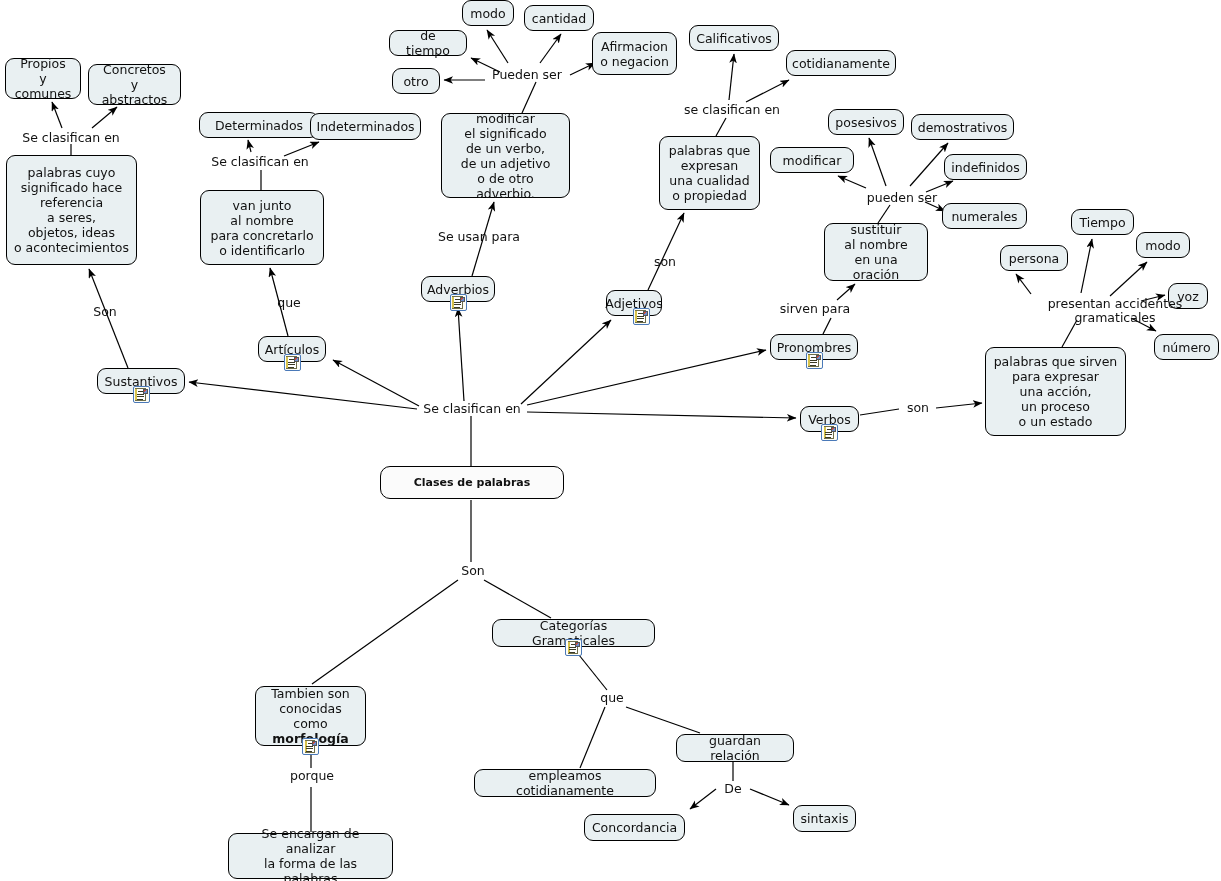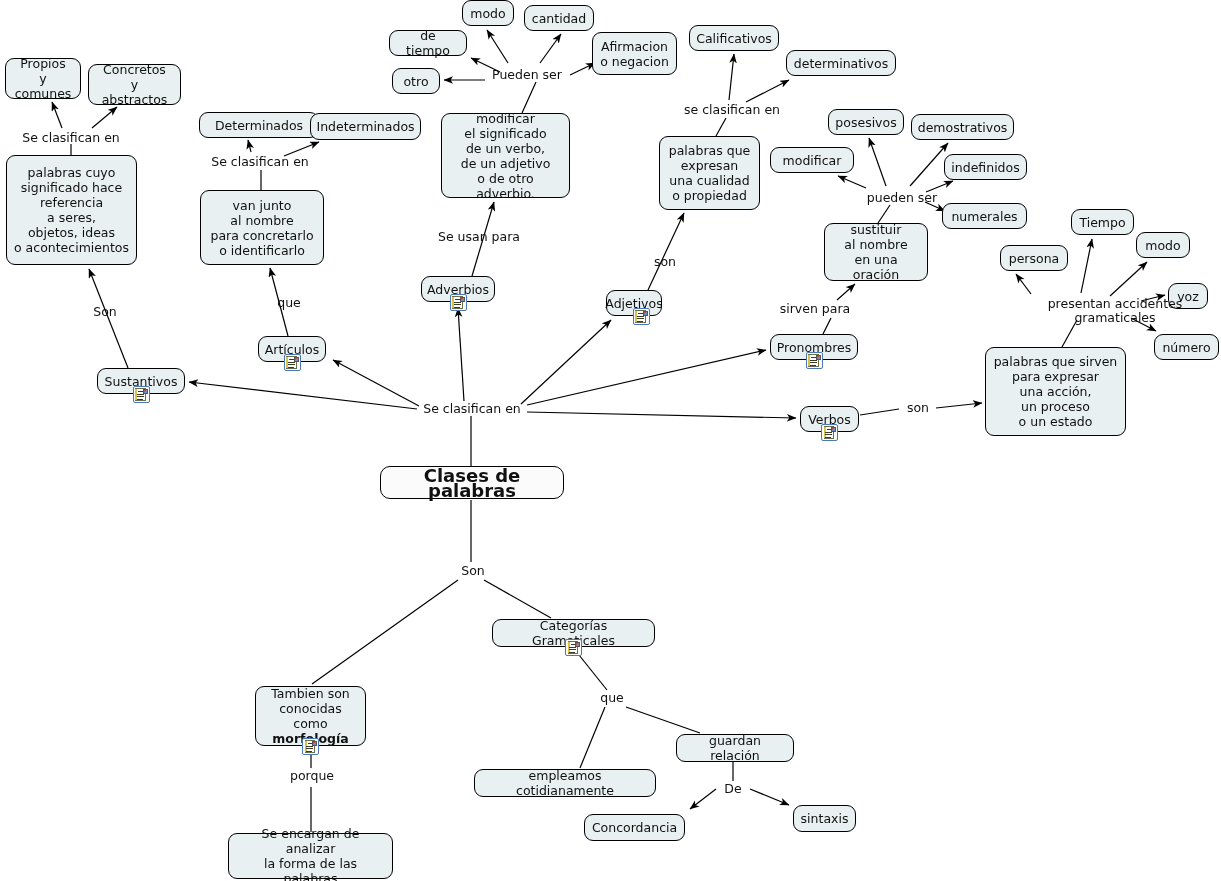--- a/index.html
+++ b/index.html
@@ -36,21 +36,21 @@
     display: flex;
     align-items: center;
     justify-content: center;
     padding: 3px 7px;
     white-space: pre-line;
     z-index: 5;
   }
   .node.root {
     background: #fbfbfb;
     font-weight: bold;
-    font-size: 18px;
+    font-size: 11px;
     border-width: 1.4px;
     border-radius: 10px;
   }
   .link-label {
     position: absolute;
     font-size: 12.5px;
     line-height: 14px;
     color: #111111;
     background: transparent;
     text-align: center;
@@ -214,21 +214,21 @@
       <span class="node-icon" style="left: 449.5px; top: 294px;">
         <span class="pg"></span>
         <span class="bar"></span>
         <span class="ln" style="top:4px;width:5px;left:4.5px"></span>
         <span class="ln" style="top:6.5px;left:3px;width:7px"></span>
         <span class="ln" style="top:9px;left:3px;width:7px"></span>
         <span class="ln" style="top:11.5px;left:3px;width:6px"></span>
         <span class="thumb"></span>
       </span>
       <div class="node" style="left: 689px; top: 25px; width: 90px; height: 26px;"><span>Calificativos</span></div>
-      <div class="node" style="left: 786px; top: 50px; width: 110px; height: 26px;"><span>determinativos</span></div>
+      <div class="node" style="left: 786px; top: 50px; width: 110px; height: 26px;"><span>cotidianamente</span></div>
       <div class="node" style="left: 659px; top: 136px; width: 101px; height: 74px;"><span>palabras que
 expresan
 una cualidad
 o propiedad</span></div>
       <div class="node" style="left: 606px; top: 290px; width: 56px; height: 26px;"><span>Adjetivos</span></div>
       <span class="node-icon" style="left: 632.5px; top: 308px;">
         <span class="pg"></span>
         <span class="bar"></span>
         <span class="ln" style="top:4px;width:5px;left:4.5px"></span>
         <span class="ln" style="top:6.5px;left:3px;width:7px"></span>

